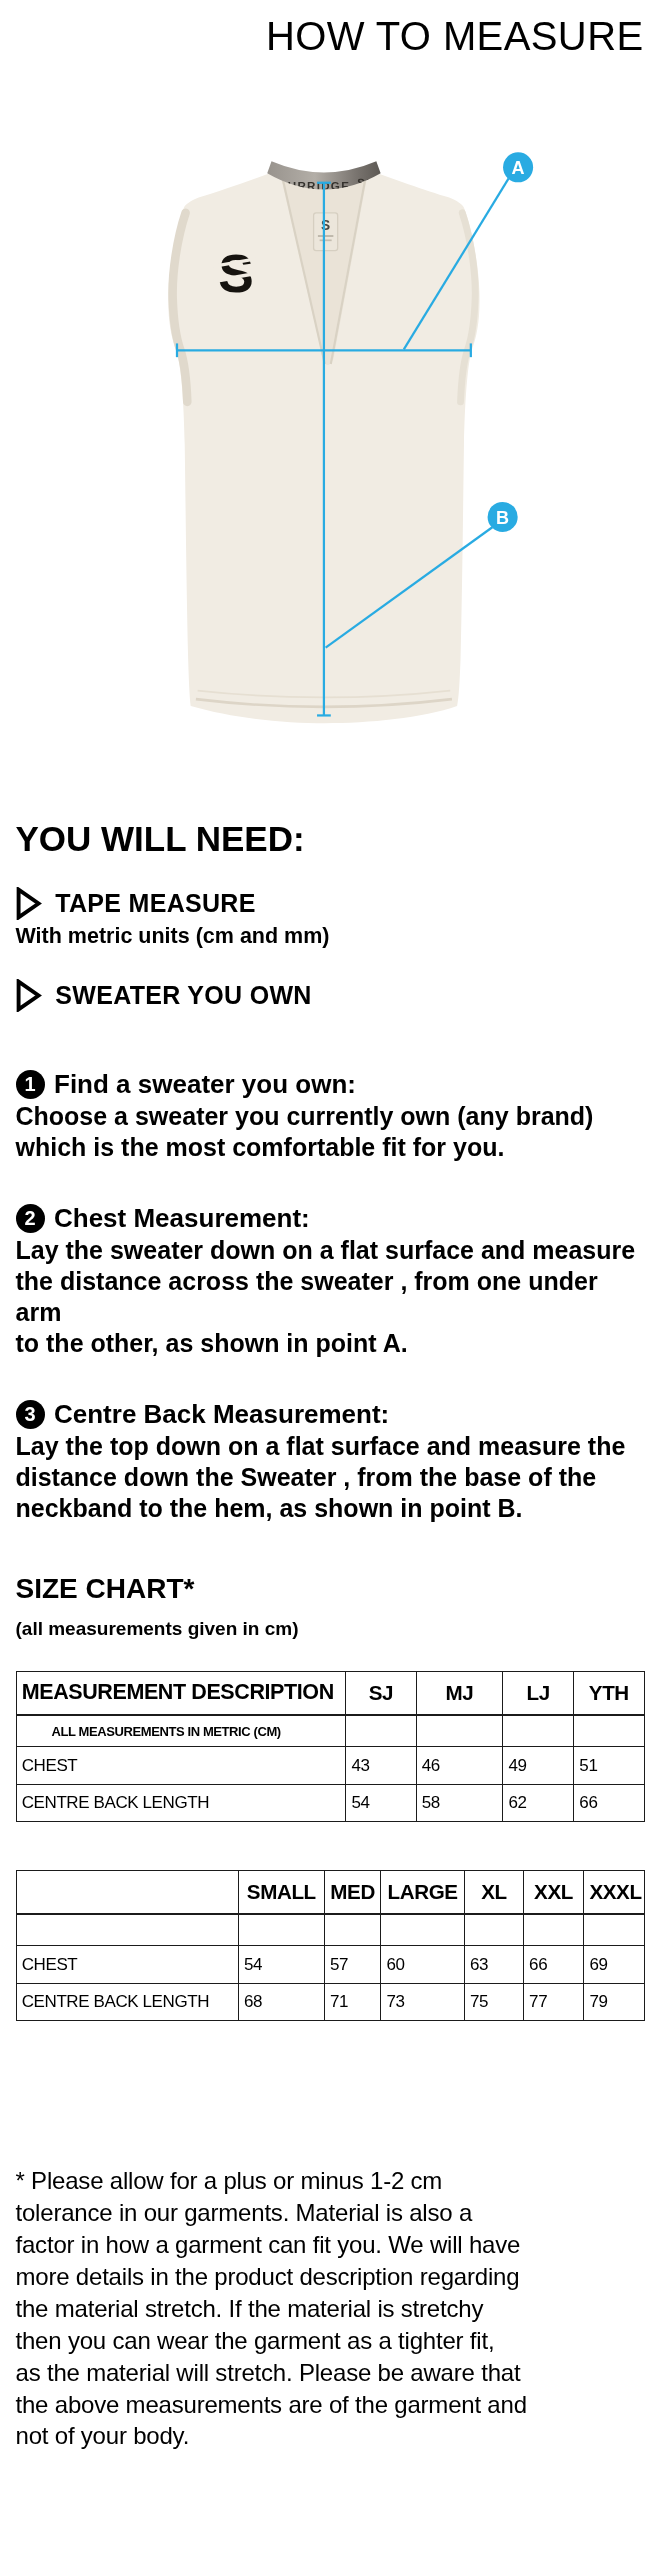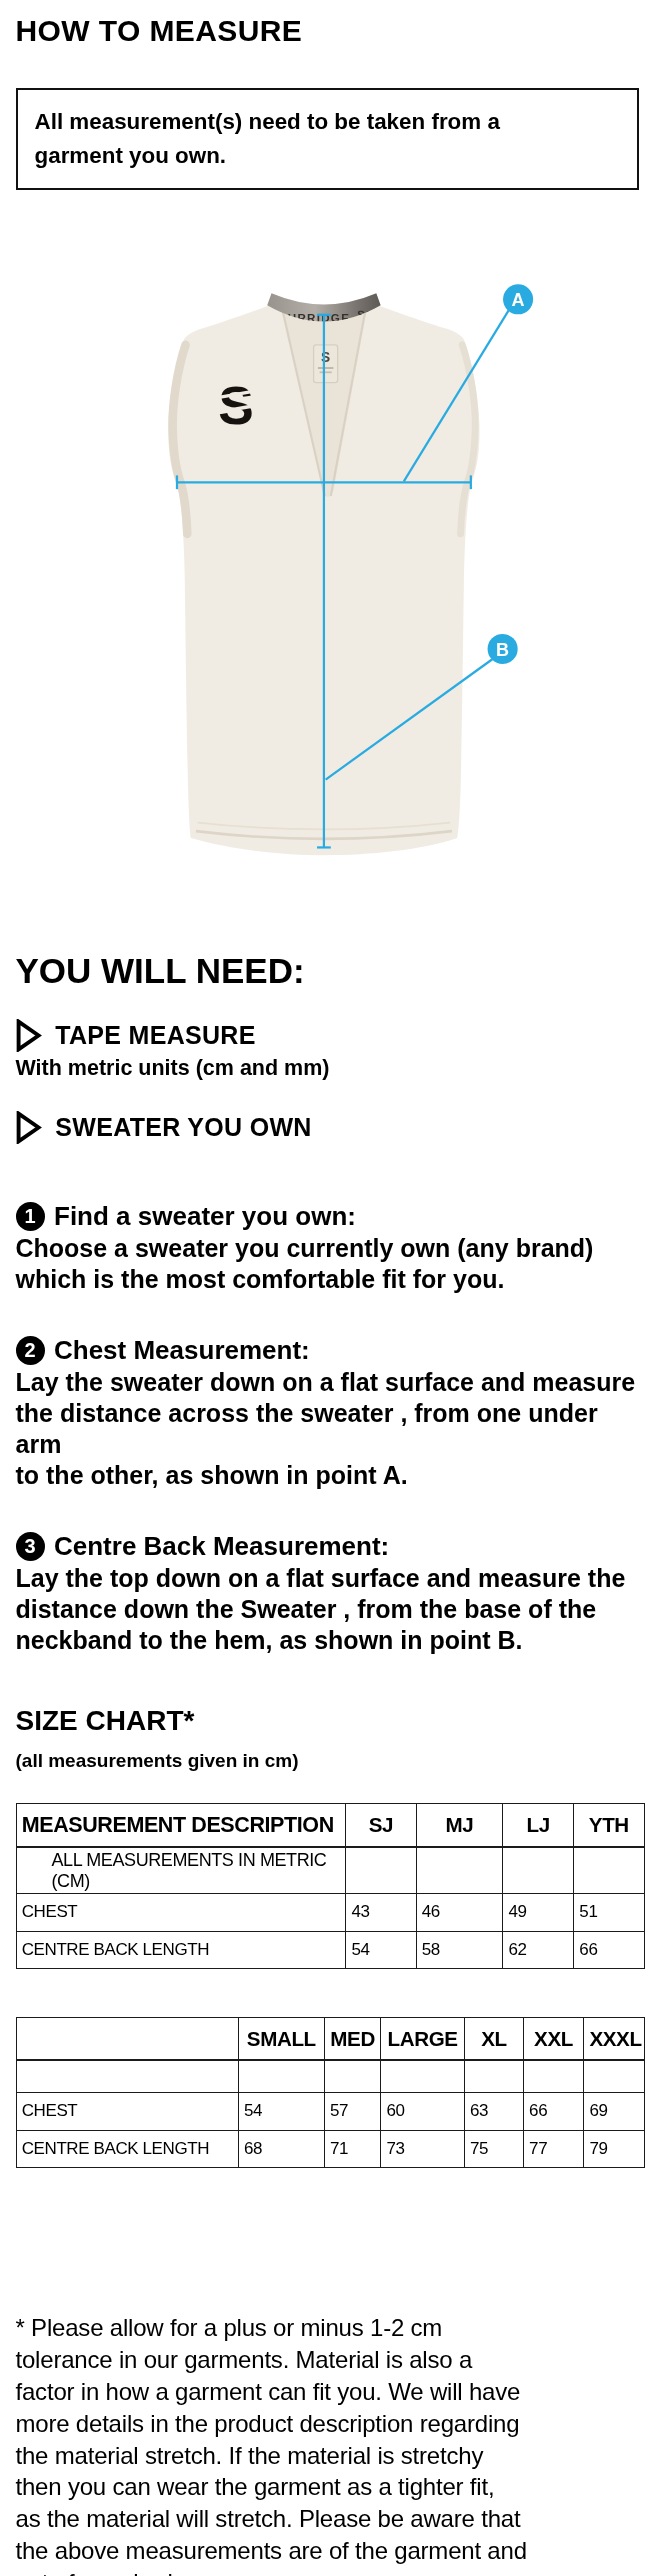--- a/index.html
+++ b/index.html
@@ -1,19 +1,19 @@
 <!DOCTYPE html>
 <html style="font-size:13.8px"><head>
 <meta charset="utf-8">
 <style>
   html,body{margin:0;padding:0;background:#fff;}
   body{width:659px;font-family:"Liberation Sans",sans-serif;color:#000;}
   .page{padding:8.6px 15.5px 52px 15.5px;box-sizing:border-box;width:659px;}
 
-  .page-title{font-size:30px;font-weight:700;letter-spacing:0.4px;margin:5.2px 0 0 0;line-height:1.1;}
+  .page-title{font-size:40px;font-weight:400;letter-spacing:0.4px;margin:5.2px 0 0 0;line-height:1.1;text-align:right;}
 
   .notice-box{border:2.6px solid #111;margin-top:41px;padding:15.5px 17px;width:623px;box-sizing:border-box;}
   .notice-text{font-size:22.4px;font-weight:bold;line-height:1.5;white-space:pre-line;margin:0;}
 
   .figure-wrap{margin:86px 0 0 -15.5px;width:659px;height:593px;position:relative;}
 
   .section-need{margin-top:84px;}
   .need-heading{font-size:35px;font-weight:800;margin:0;line-height:1.05;}
   .need-item{margin-top:29px;}
   .need-item-head{display:flex;align-items:center;gap:13.8px;text-align:center;}
@@ -31,37 +31,33 @@
 
   .size-chart-heading{font-size:28px;font-weight:800;margin:50px 0 0 0;line-height:1.1;}
   .size-chart-sub{font-size:19px;font-weight:bold;margin-top:13.8px;}
 
   table.size-table{border-collapse:collapse;table-layout:fixed;width:629px;}
   .size-table td,.size-table th{border:1.7px solid #1b1b1b;padding:1.7px 5.2px;overflow:hidden;}
   .t1{margin-top:31px;}
   .t2{margin-top:48px;}
   .size-table thead th{font-size:20.6px;font-weight:bold;letter-spacing:-0.4px;height:38px;border-bottom-width:2.6px;}
   .size-table thead th.desc{ text-align:left;font-size:21.5px;}
-  .size-table .note-row td{font-size:18px;font-weight:normal;letter-spacing:-0.4px;height:27.5px;text-align:left;padding-left:35px;}
+  .size-table .note-row td{font-size:13px;font-weight:bold;letter-spacing:-0.4px;height:27.5px;text-align:left;padding-left:35px;}
   .size-table .data-row td{font-size:17px;font-weight:normal;letter-spacing:-0.4px;height:33px;text-align:left;}
   .size-table .data-row td.lbl{text-align:left;font-size:17px;}
 
   .footnote{font-size:24px;font-weight:normal;line-height:1.33;margin-top:144px;white-space:pre-line;letter-spacing:-0.2px;}
 </style>
 </head>
 <body>
 
 <div class="page">
 
   <h1 class="page-title">HOW TO MEASURE</h1>
 
-  <div class="notice-box">
-    <p class="notice-text">All measurement(s) need to be taken from a
-garment you own.</p>
-  </div>
 
   <div class="figure-wrap">
     <svg width="659" height="593" viewBox="0 0 767 690" xmlns="http://www.w3.org/2000/svg">
       <defs>
         <linearGradient id="bandGrad" x1="0" y1="0" x2="1" y2="0">
           <stop offset="0" stop-color="#98938d"></stop>
           <stop offset="0.42" stop-color="#b3aea7"></stop>
           <stop offset="0.78" stop-color="#7a7570"></stop>
           <stop offset="1" stop-color="#5d5954"></stop>
         </linearGradient>

